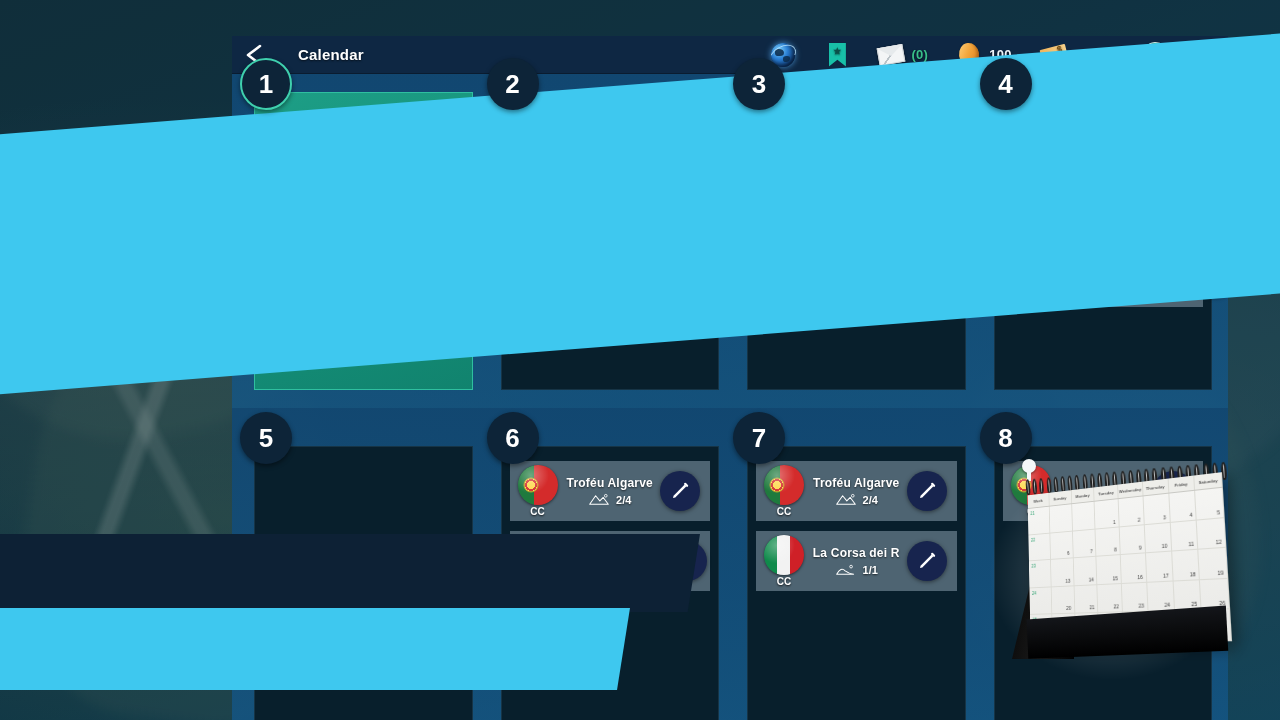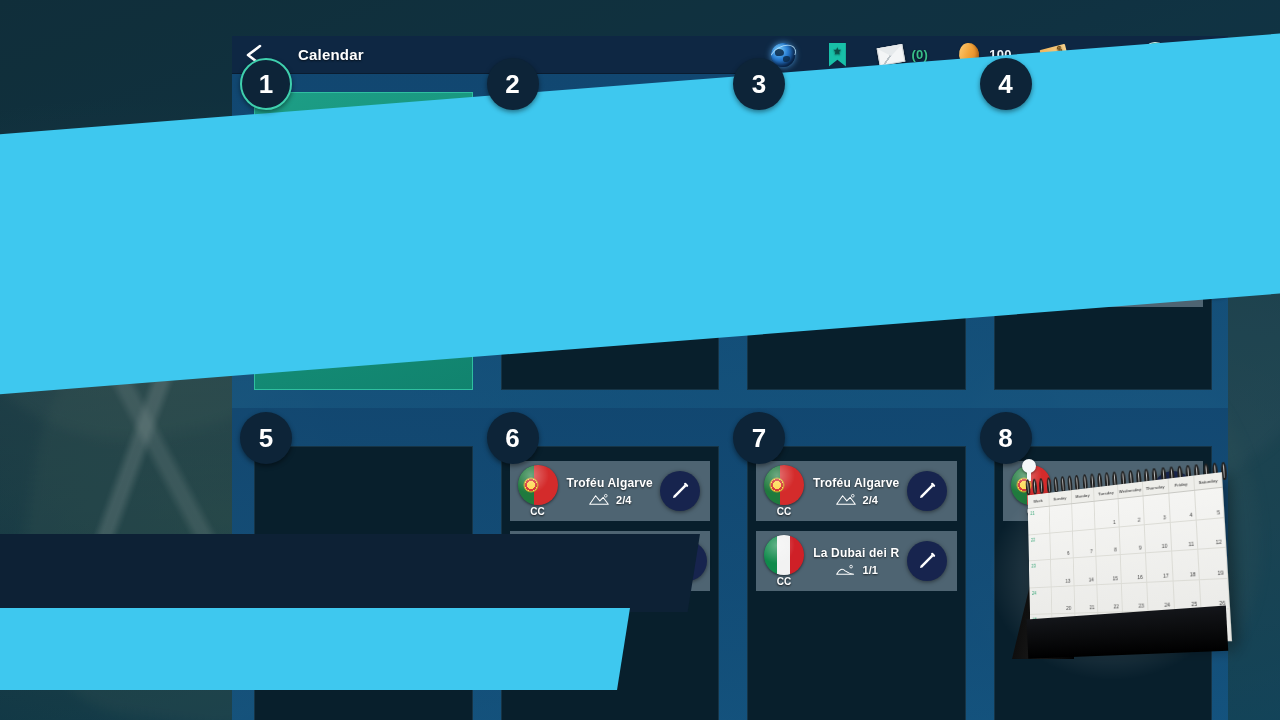--- a/index.html
+++ b/index.html
@@ -700,21 +700,21 @@
               </div>
             </div>
             <div class="race">
               <div class="flagwrap">
                 <div class="flag ita">
                   <div class="gloss"></div>
                 </div>
                 <div class="flag-cat">CC</div>
               </div>
               <div class="mid">
-                <div class="race-name">La Dubai dei R</div>
+                <div class="race-name">La Corsa dei R</div>
                 <div class="race-meta">
                   <svg class="terrain" viewBox="0 0 26 16">
                     <path d="M2 13 Q7 4 12 9 Q16 12 22 13 Z" fill="none" stroke="#fff" stroke-width="1.2" stroke-linejoin="round"></path>
                     <circle cx="19" cy="4" r="1.6" fill="none" stroke="#fff" stroke-width="1"></circle>
                   </svg>
                   <span class="race-stage">1/1</span>
                 </div>
               </div>
               <div class="edit-btn">
                 <svg width="22" height="22" viewBox="0 0 22 22">

